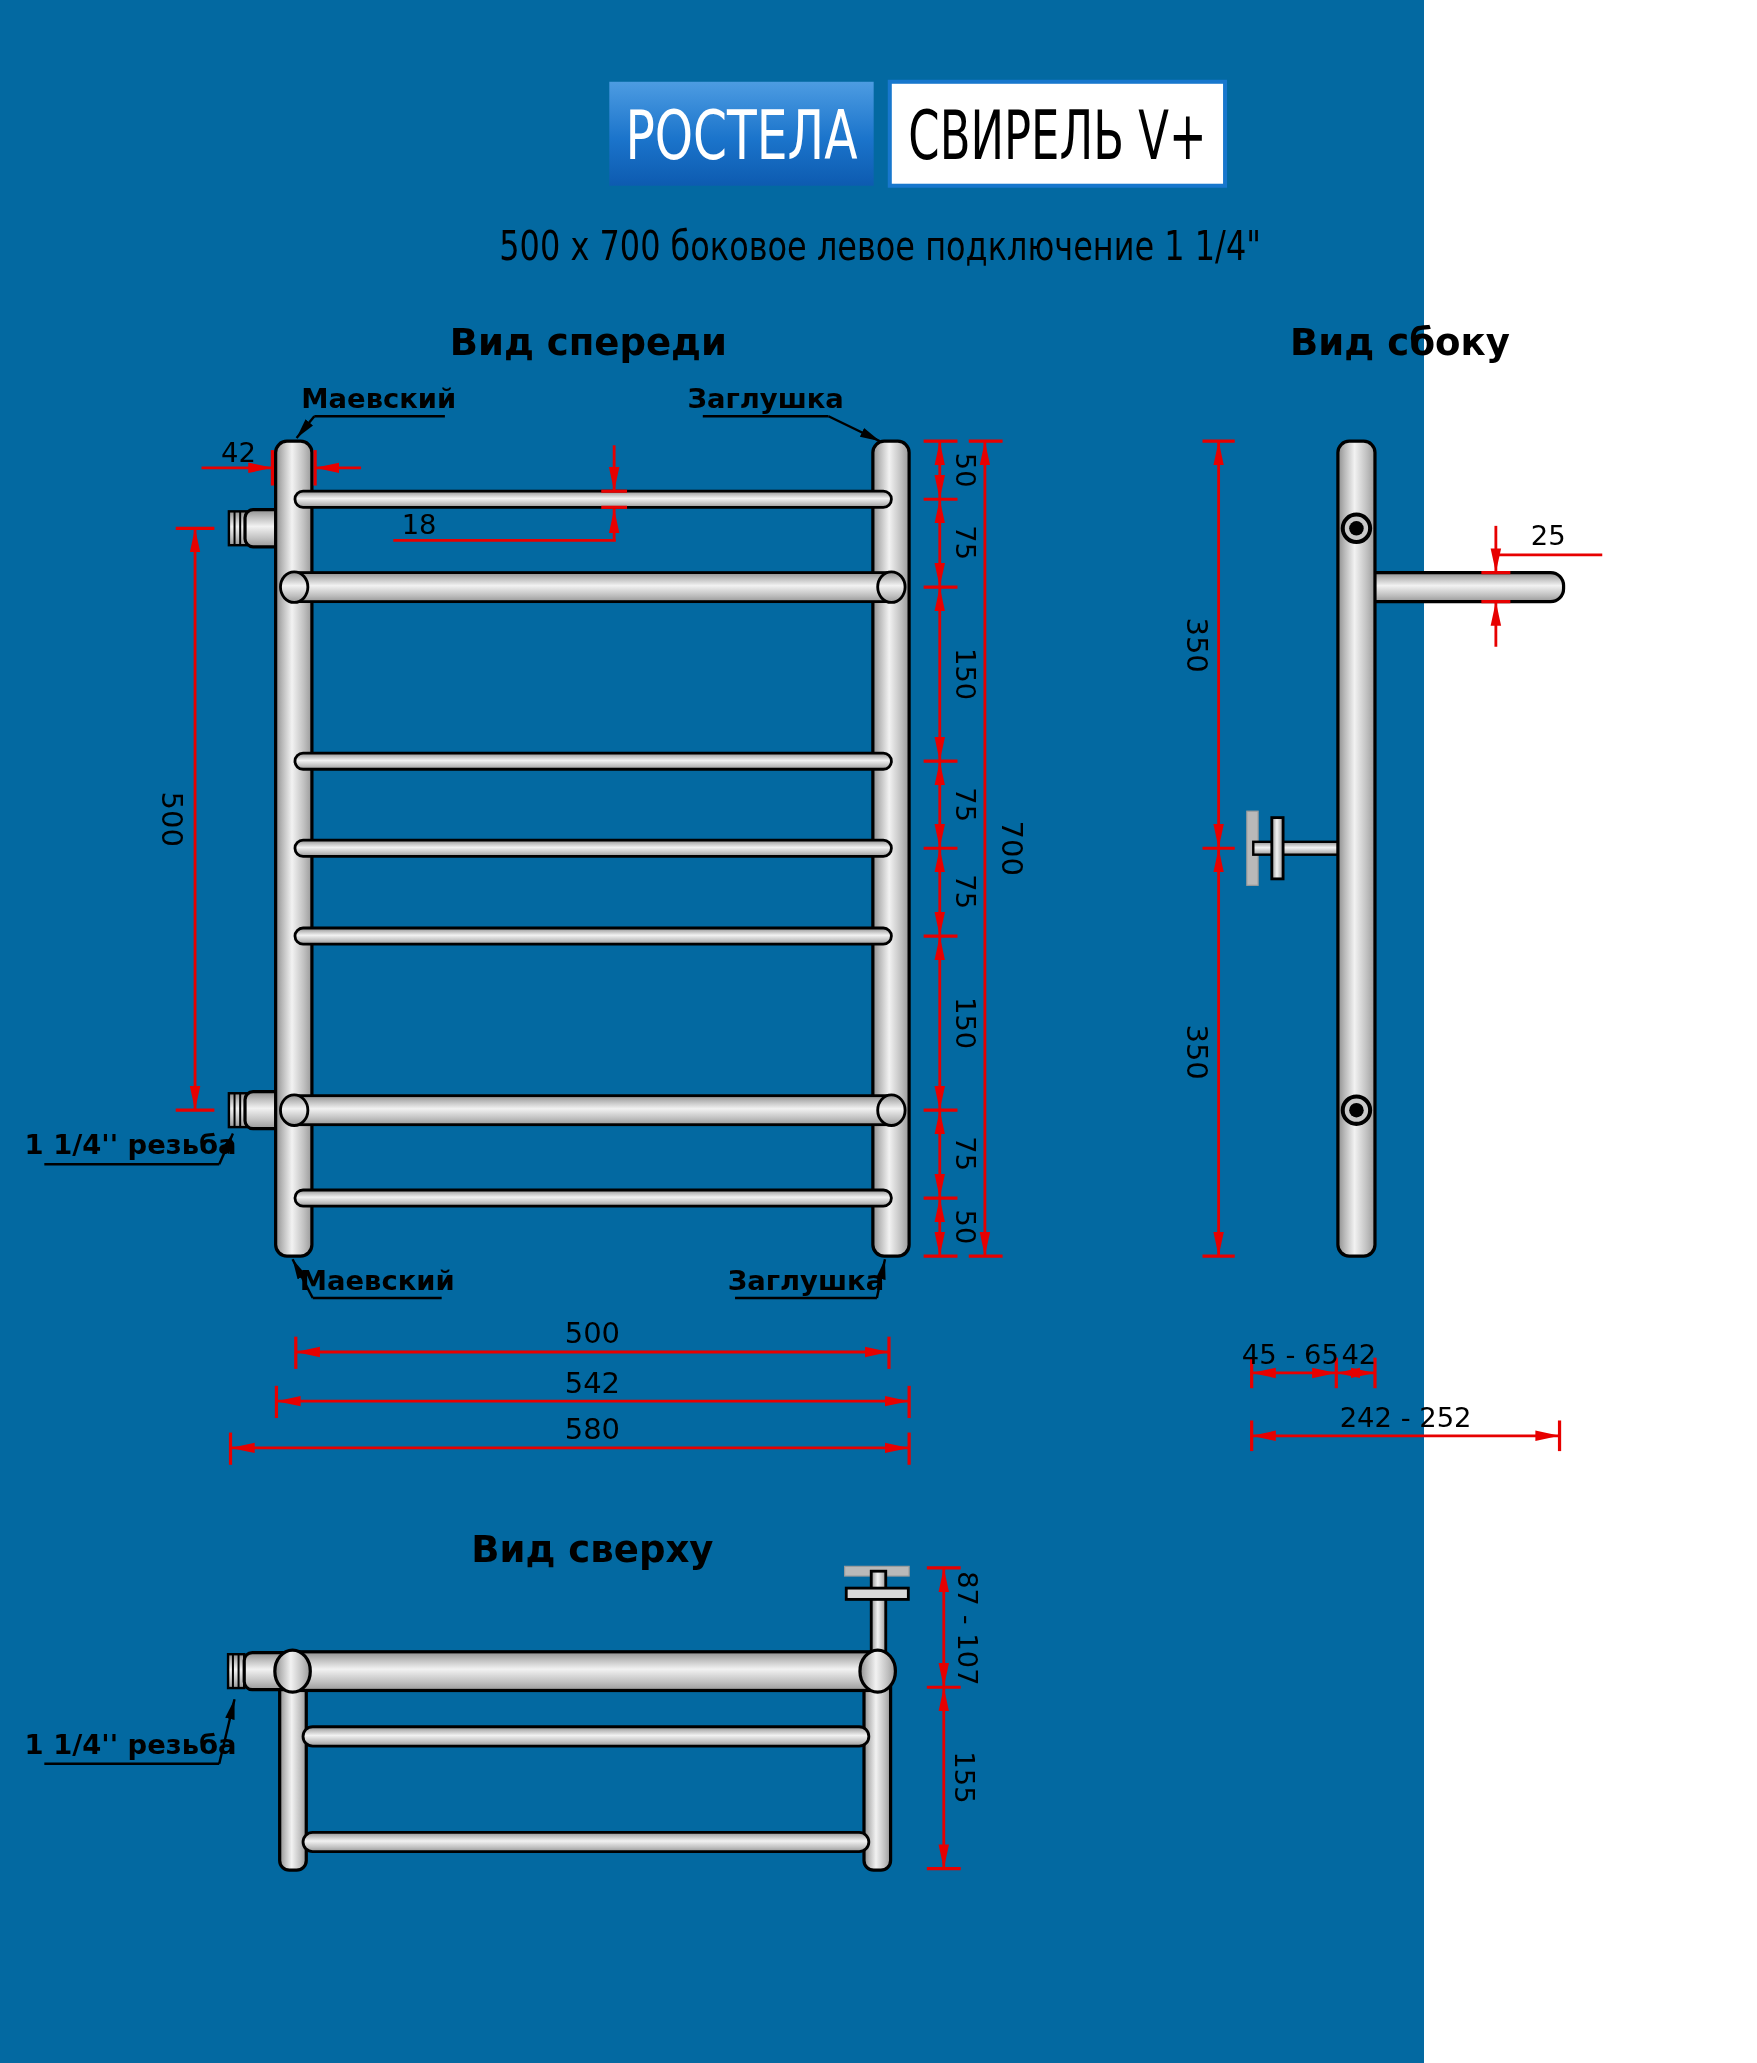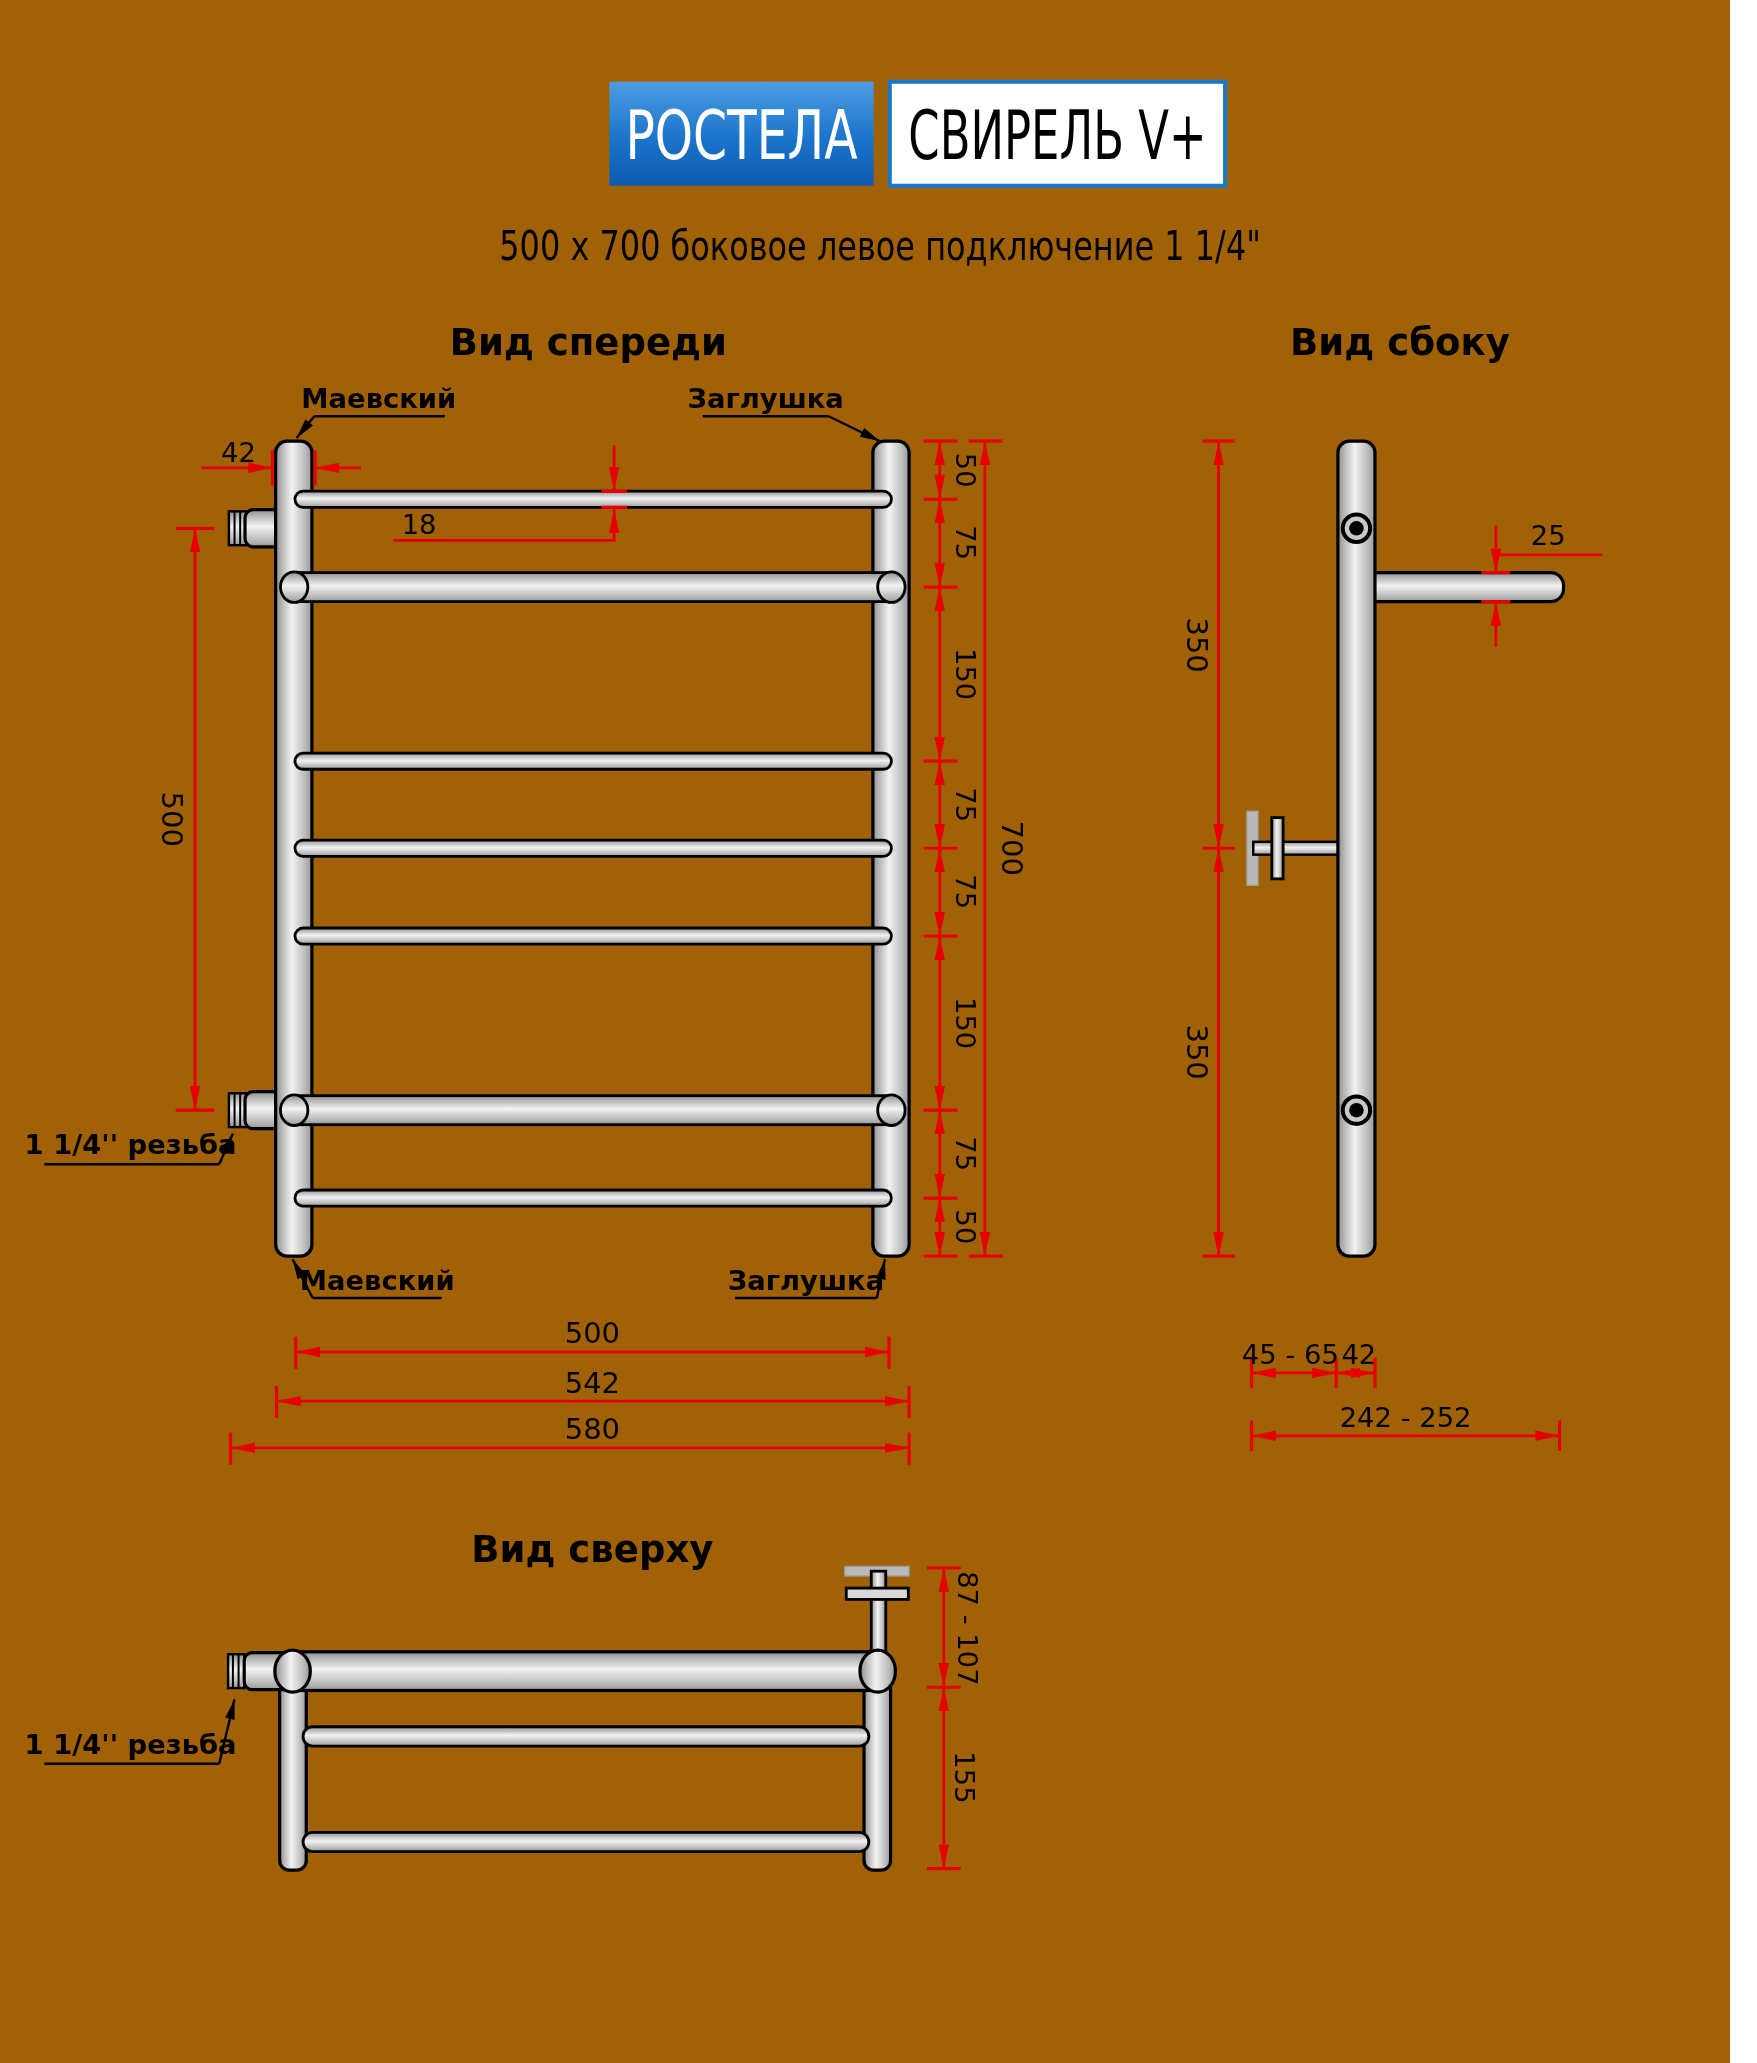--- a/index.html
+++ b/index.html
@@ -1,16 +1,16 @@
 <!DOCTYPE html>
 <html style="font-size:13px"><head>
 <meta charset="utf-8">
 <style>
   html,body{margin:0;padding:0;background:#ffffff;}
-  .page{width:1730px;height:2064px;position:relative;background:#a16207;font-family:"DejaVu Sans",sans-serif;}
+  .page{width:1424px;height:2064px;position:relative;background:#0369a1;font-family:"DejaVu Sans",sans-serif;}
   svg{display:block}
   
   .mv{fill:url(#gV);stroke:#000;}
   .mh{fill:url(#gH);stroke:#000;}
   .pl{fill:#b9b9b9;stroke:#9c9c9c;stroke-width:1.5;}
   .pd{fill:#d9d9d9;stroke:#000;stroke-width:3.5;}
   .o4{stroke-width:4}
   .o35{stroke-width:3.5}
   
   .rl{stroke:#e70000;stroke-width:3.5;fill:none}

